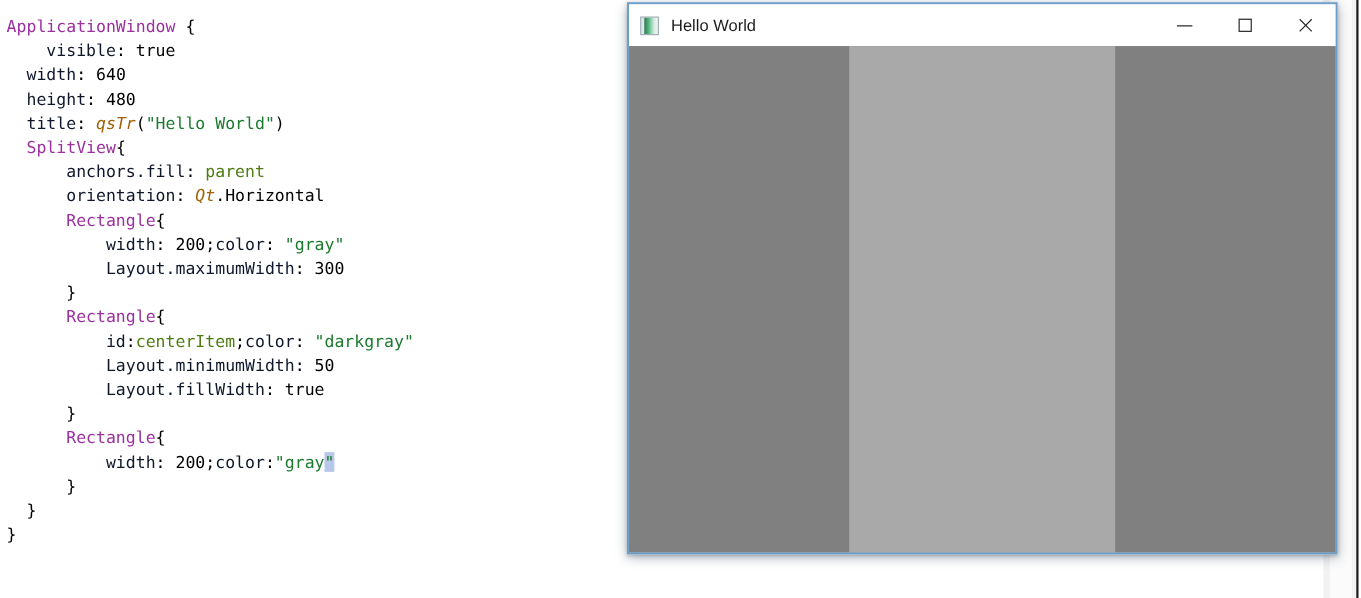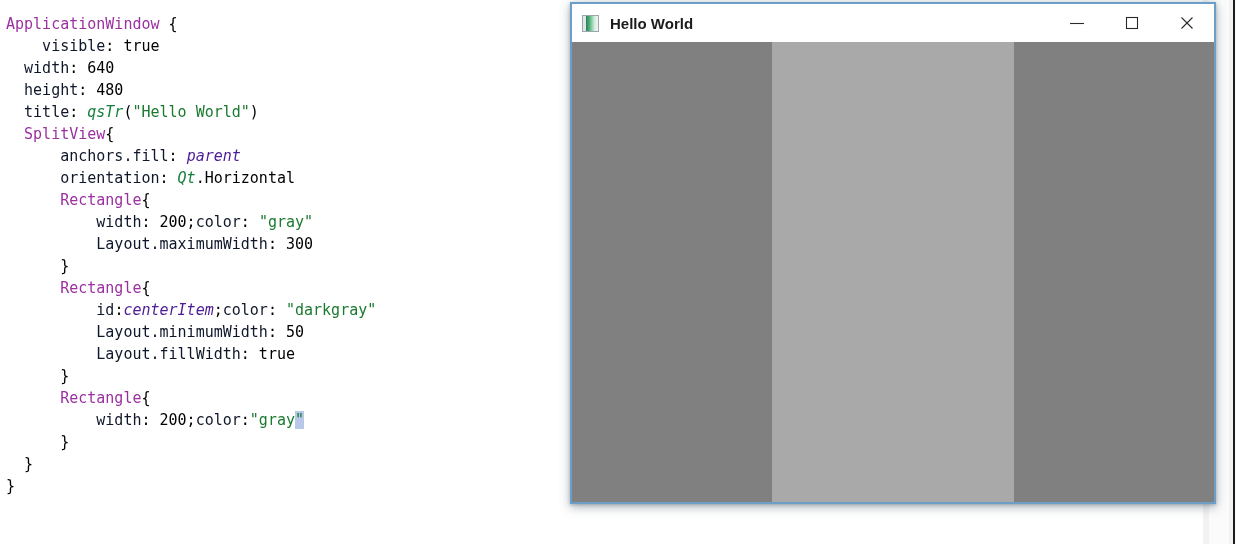--- a/index.html
+++ b/index.html
@@ -24,22 +24,22 @@
     font-size: 15px;
     line-height: 22px;
     white-space: pre;
     color: #000000;
     letter-spacing: 0px;
   }
   .ln { height: 22px; }
   .type    { color: #9b30a0; }
   .prop    { color: #0f172a; }
   .str     { color: #1a7a2e; }
-  .ital    { color: #15803d; font-style: italic; }
-  .italdk  { color: #4c1d95; font-style: italic; }
+  .ital    { color: #a16207; font-style: italic; }
+  .italdk  { color: #4d7c0f; }
   .plain   { color: #000000; }
   .sel     { background: #b8c8e8; }
 
   
   #scroll-strip {
     position: absolute; top: 0; left: 1203px;
     width: 32px; height: 544px;
     background: #f2f2f2;
     border-right: 2px solid #1c1c1c;
     box-sizing: border-box;
@@ -73,21 +73,20 @@
     box-sizing: border-box;
     background: linear-gradient(90deg,#dfe6e9 0%,#dfe6e9 18%,#2e7d52 20%,#4fae79 42%,#8fd3b0 60%,#d9ece2 78%,#f1f6f3 100%);
     flex: 0 0 auto;
   }
   #app-title {
     margin-left: 11px;
     font-family: "Liberation Sans", sans-serif;
     font-size: 15px;
     color: #1b1b1b;
     flex: 0 0 auto;
-    font-weight: bold;
   }
   #win-controls {
     margin-left: auto;
     display: flex;
     align-items: center;
     height: 100%;
   }
   .wbtn {
     width: 55px; height: 38px;
     display: flex; align-items: center; justify-content: center;

